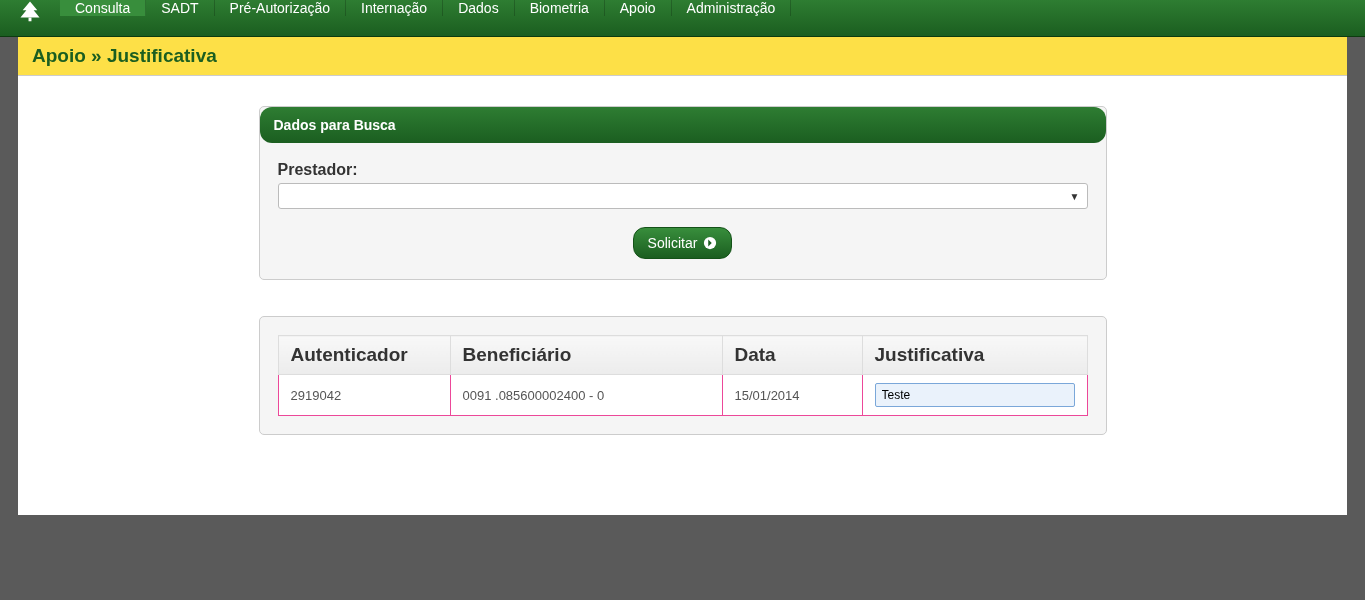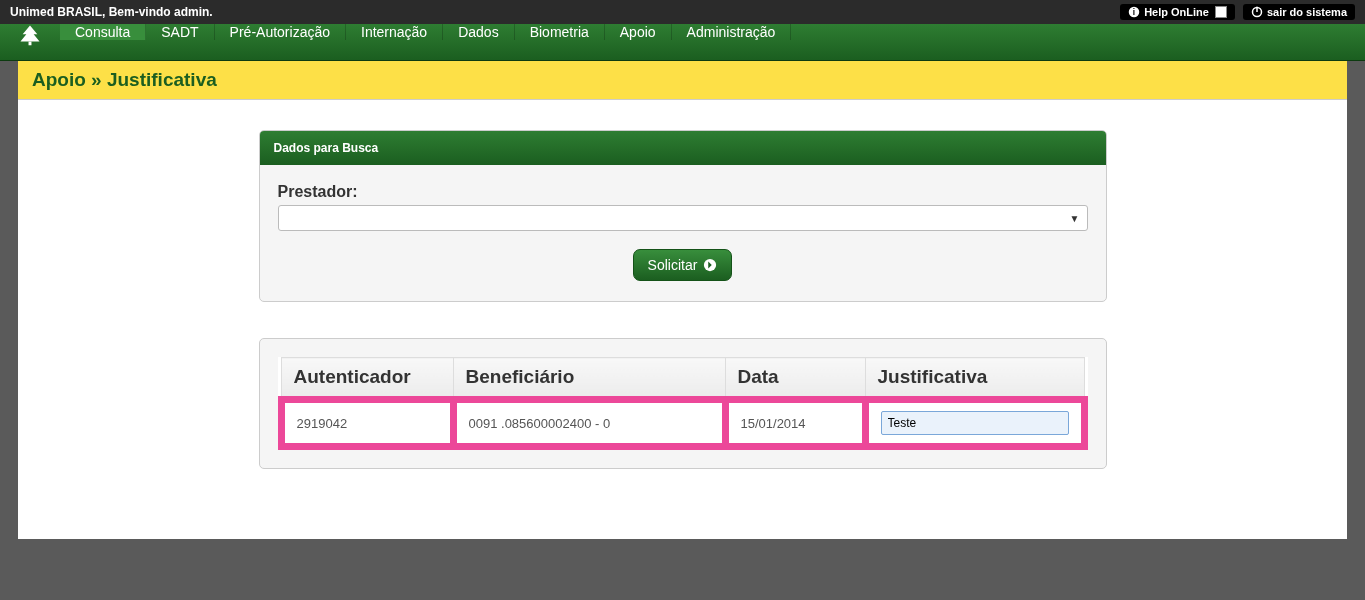--- a/index.html
+++ b/index.html
@@ -21,70 +21,50 @@
     .nav-item.active { background: #388e3c; }
     
     .content-wrap { background: #fff; margin: 0 18px; min-height: 478px; }
     
     .breadcrumb-bar { background: #fde047; border-bottom: 1px solid #ccc; padding: 8px 14px; }
     .breadcrumb { font-size: 19px; font-weight: bold; color: #1b5e20; }
     
     .inner { padding: 30px 0 40px 0; display: flex; flex-direction: column; align-items: center; gap: 36px; }
     
     .panel { width: 848px; border: 1px solid #ccc; border-radius: 5px; background: #f5f5f5; overflow: hidden; }
-    .panel-head { background: linear-gradient(#2e7d32, #1b5e20); color: #fff; padding: 10px 14px; font-weight: bold; font-size: 12px; }
+    .panel-head { background: linear-gradient(#2e7d32, #1b5e20); color: #fff; padding: 10px 14px; font-weight: bold; font-size: 14px; border-radius: 12px; }
     .panel-body { padding: 18px 18px 20px 18px; }
     
     .form-label { font-size: 16px; font-weight: bold; margin-bottom: 4px; display: block; }
     .select-wrap { position: relative; }
     .select-ctl { width: 100%; height: 26px; background: #fff; border: 1px solid #bbb; border-radius: 3px; padding: 2px 24px 2px 6px; font-size: 13px; appearance: none; }
     .select-arrow { position: absolute; right: 8px; top: 50%; transform: translateY(-50%); pointer-events: none; font-size: 10px; }
     
     .btn-row { text-align: center; margin-top: 18px; }
-    .btn-green { background: linear-gradient(#388e3c, #1b5e20); color: #fff; border: 1px solid #145218; border-radius: 7px; padding: 7px 14px; font-size: 14px; font-weight: normal; cursor: pointer; display: inline-flex; align-items: center; gap: 6px; }
+    .btn-green { background: linear-gradient(#388e3c, #1b5e20); color: #fff; border: 1px solid #145218; border-radius: 12px; padding: 7px 14px; font-size: 14px; font-weight: normal; cursor: pointer; display: inline-flex; align-items: center; gap: 6px; }
     .btn-green svg { width: 14px; height: 14px; }
     
     .panel-plain { width: 848px; border: 1px solid #ccc; border-radius: 5px; background: #f5f5f5; padding: 18px; }
     .section-head { display: flex; align-items: center; justify-content: space-between; border-bottom: 2px solid #1b5e20; padding-bottom: 4px; margin-bottom: 18px; }
     .section-title { color: #1b5e20; font-size: 15px; }
     
     .tbl { width: 100%; border-collapse: collapse; background: #fff; border: 1px solid #ddd; }
     .tbl th { background: linear-gradient(#f8f8f8, #ececec); text-align: left; font-weight: bold; font-size: 19px; padding: 8px 12px; border: 1px solid #ddd; color: #333; }
-    .tbl td { padding: 8px 12px; border: 7px solid #ec4899; font-size: 13px; color: #555; background: #fff; }
+    .tbl td { padding: 8px 12px; border: 1px solid #ec4899; font-size: 13px; color: #555; background: #fff; }
     .cell-input { width: 100%; border: 1px solid #7aa7d9; background: #eaf2fb; padding: 4px 6px; font-size: 12px; border-radius: 2px; outline: none; }
     
     .col-auth { width: 172px; }
     .col-benef { width: 272px; }
     .col-data { width: 140px; }
   </style>
 </head>
 <body>
 
 <div class="outer-wrap">
 
-  <div class="topbar">
-    <div class="topbar-left">Unimed BRASIL, Bem-vindo admin.</div>
-    <div class="topbar-right">
-      <span class="top-btn">
-        <svg viewBox="0 0 16 16">
-            <circle cx="8" cy="8" r="7" fill="#fff"></circle>
-            <text x="8" y="12" text-anchor="middle" font-size="11" font-weight="bold" fill="#000">i</text>
-          </svg>
-        <span>Help OnLine</span>
-        <span class="top-check"></span>
-      </span>
-      <span class="top-btn">
-        <svg viewBox="0 0 16 16">
-            <circle cx="8" cy="8" r="6" fill="none" stroke="#fff" stroke-width="2"></circle>
-            <line x1="8" y1="1" x2="8" y2="8" stroke="#fff" stroke-width="2"></line>
-          </svg>
-        <span>sair do sistema</span>
-      </span>
-    </div>
-  </div>
 
   <div class="navbar">
     <div class="logo">
       <svg viewBox="0 0 40 30">
         <path d="M20 2 L30 14 L25 14 L33 24 L7 24 L15 14 L10 14 Z" fill="#fff"></path>
         <rect x="18" y="24" width="4" height="5" fill="#fff"></rect>
       </svg>
     </div>
     <div class="nav-item active">
         <span>Consulta</span>

